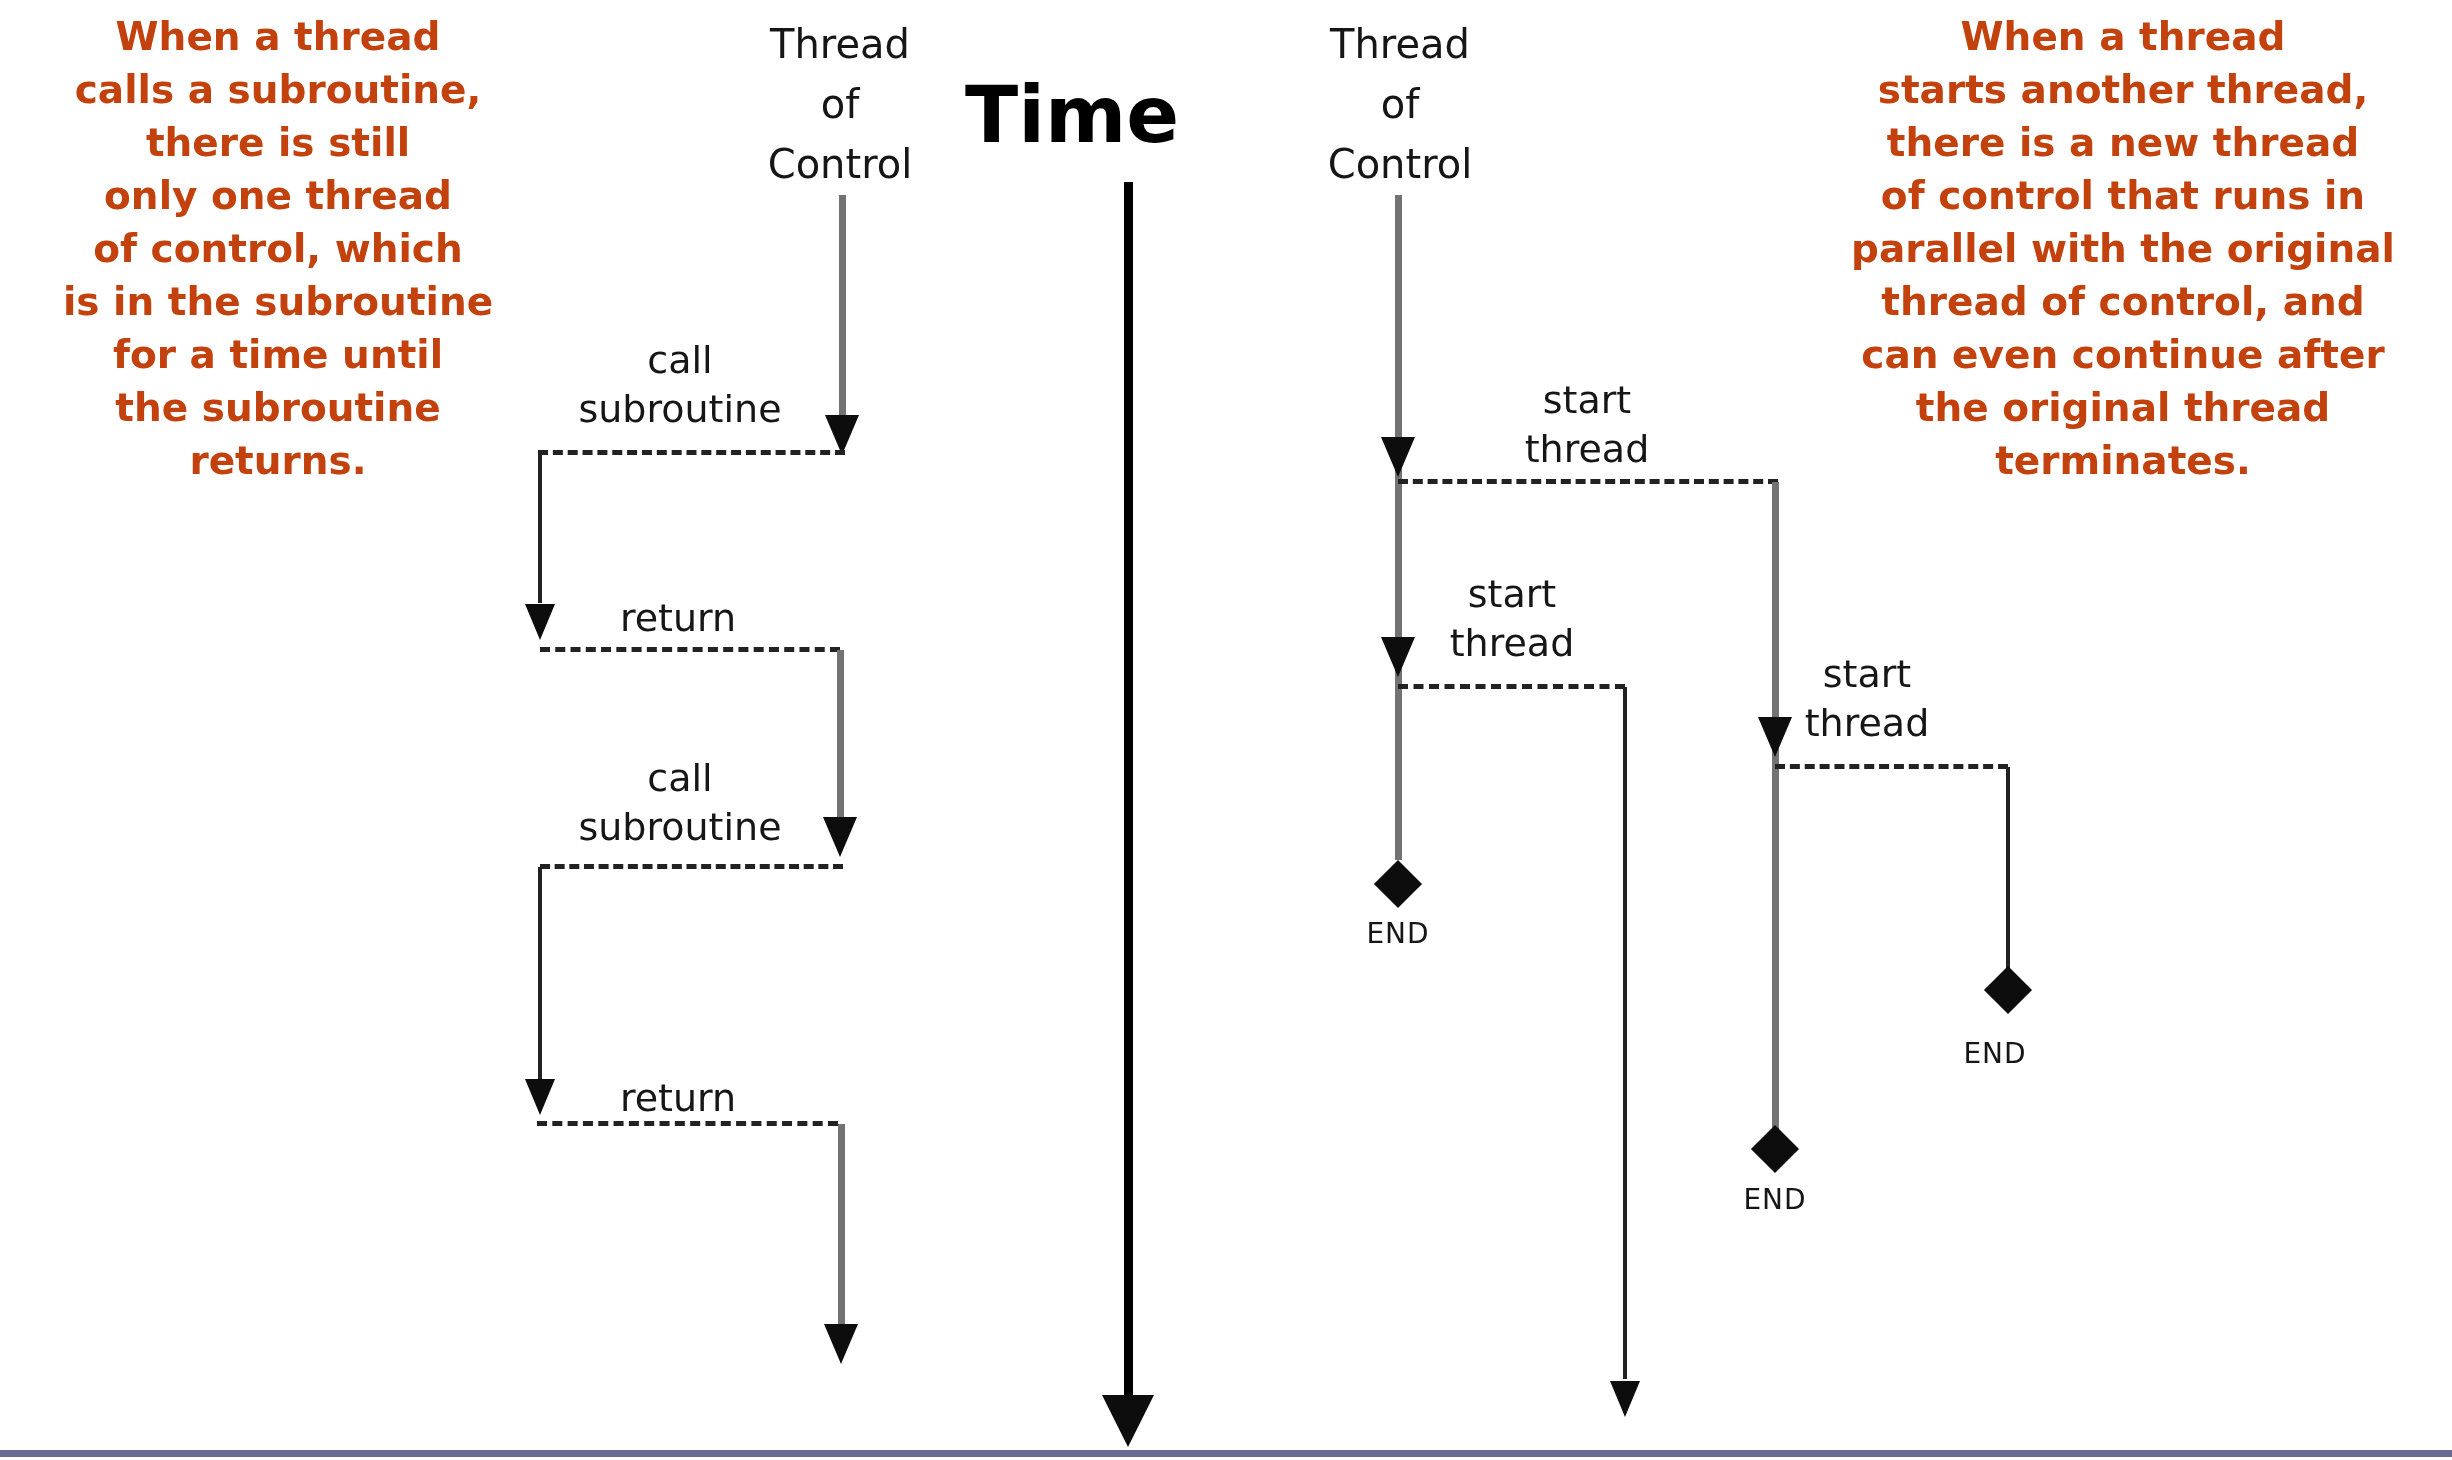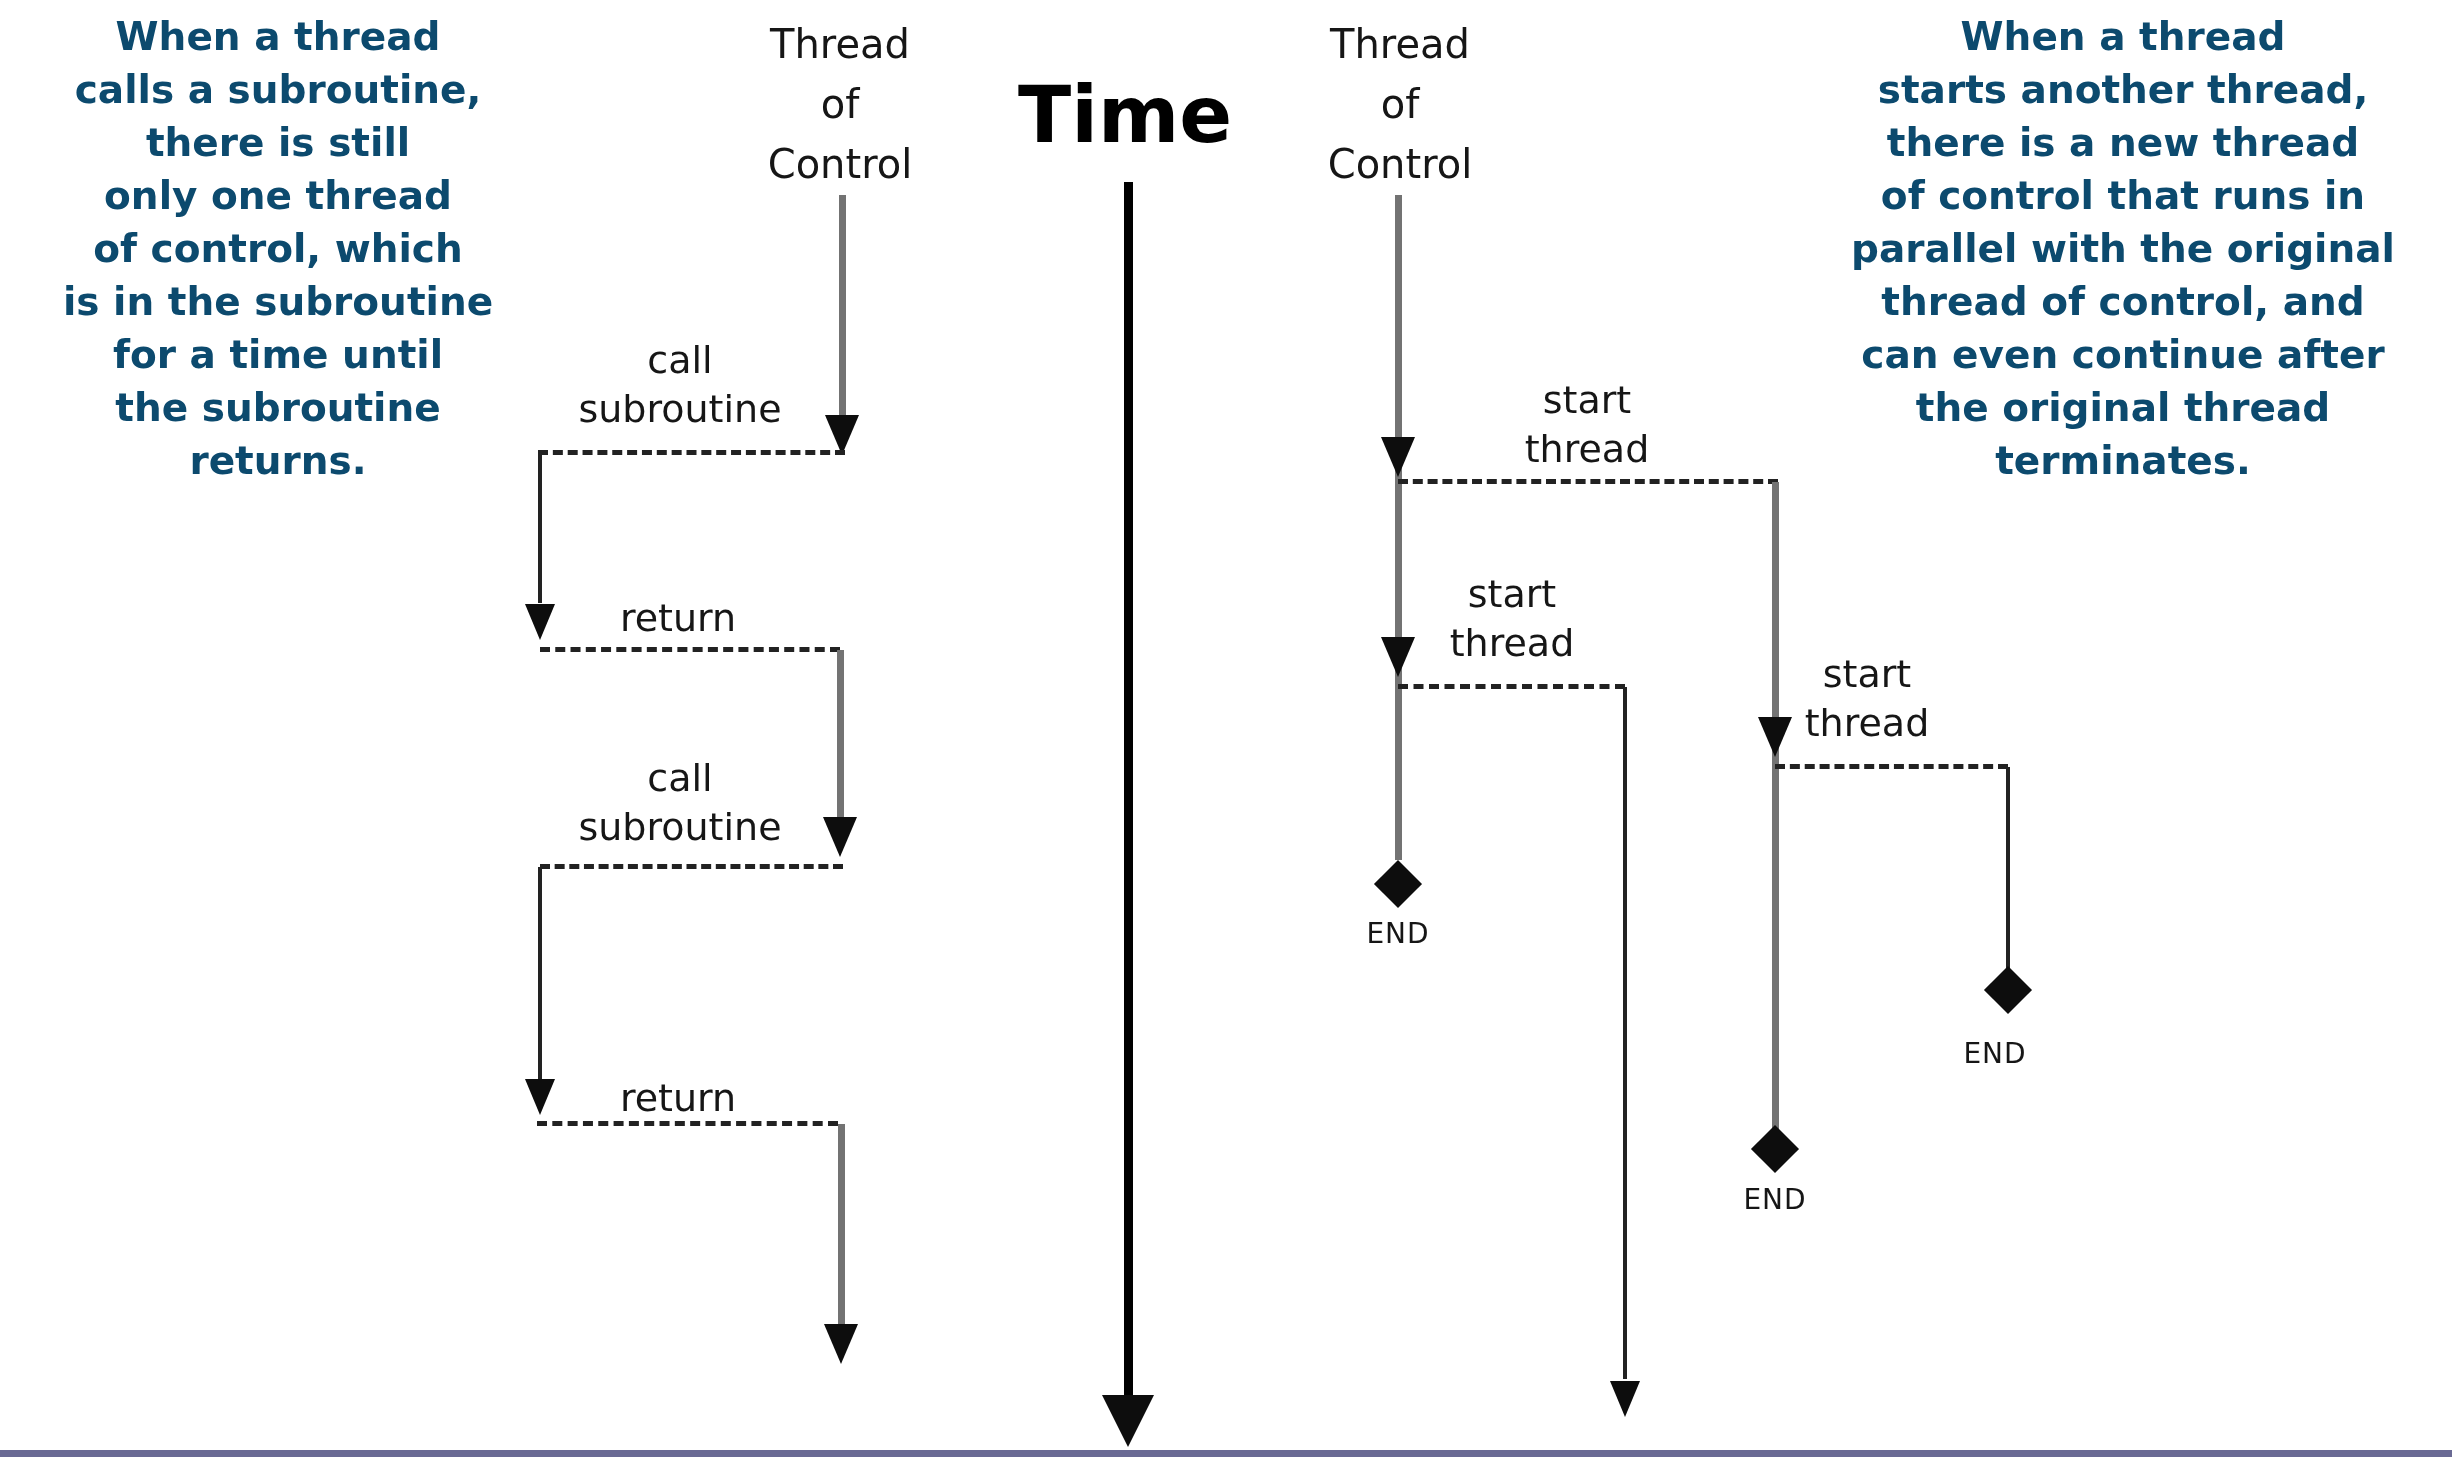--- a/index.html
+++ b/index.html
@@ -13,38 +13,37 @@
     color: #0d0d0d;
   }
   
   .para {
     position: absolute;
     font-weight: bold;
     font-size: 39px;
     line-height: 1.36;
     text-align: center;
     white-space: pre-line;
-    color: #0c4a6e;
+    color: #c2410c;
   }
   
   .lbl {
     position: absolute;
     font-size: 38px;
     line-height: 1.3;
     text-align: center;
     white-space: pre-line;
     color: #161616;
   }
   .thread-lbl { font-size: 40px; line-height: 1.5; }
   .end-lbl { font-size: 28px; letter-spacing: 1px; }
   .time-lbl {
     position: absolute;
     font-size: 78px;
     font-weight: bold;
-    text-align: center;
     color: #000000;
   }
   
   .vgray  { position: absolute; width: 7px; background: #737373; }
   .vblack { position: absolute; width: 4px; background: #222222; }
   .vtime  { position: absolute; width: 9px; background: #000000; }
   .dash   { position: absolute; height: 0; border-top: 5px dashed #222222; }
   
   .arrow {
     position: absolute; width: 0; height: 0;

